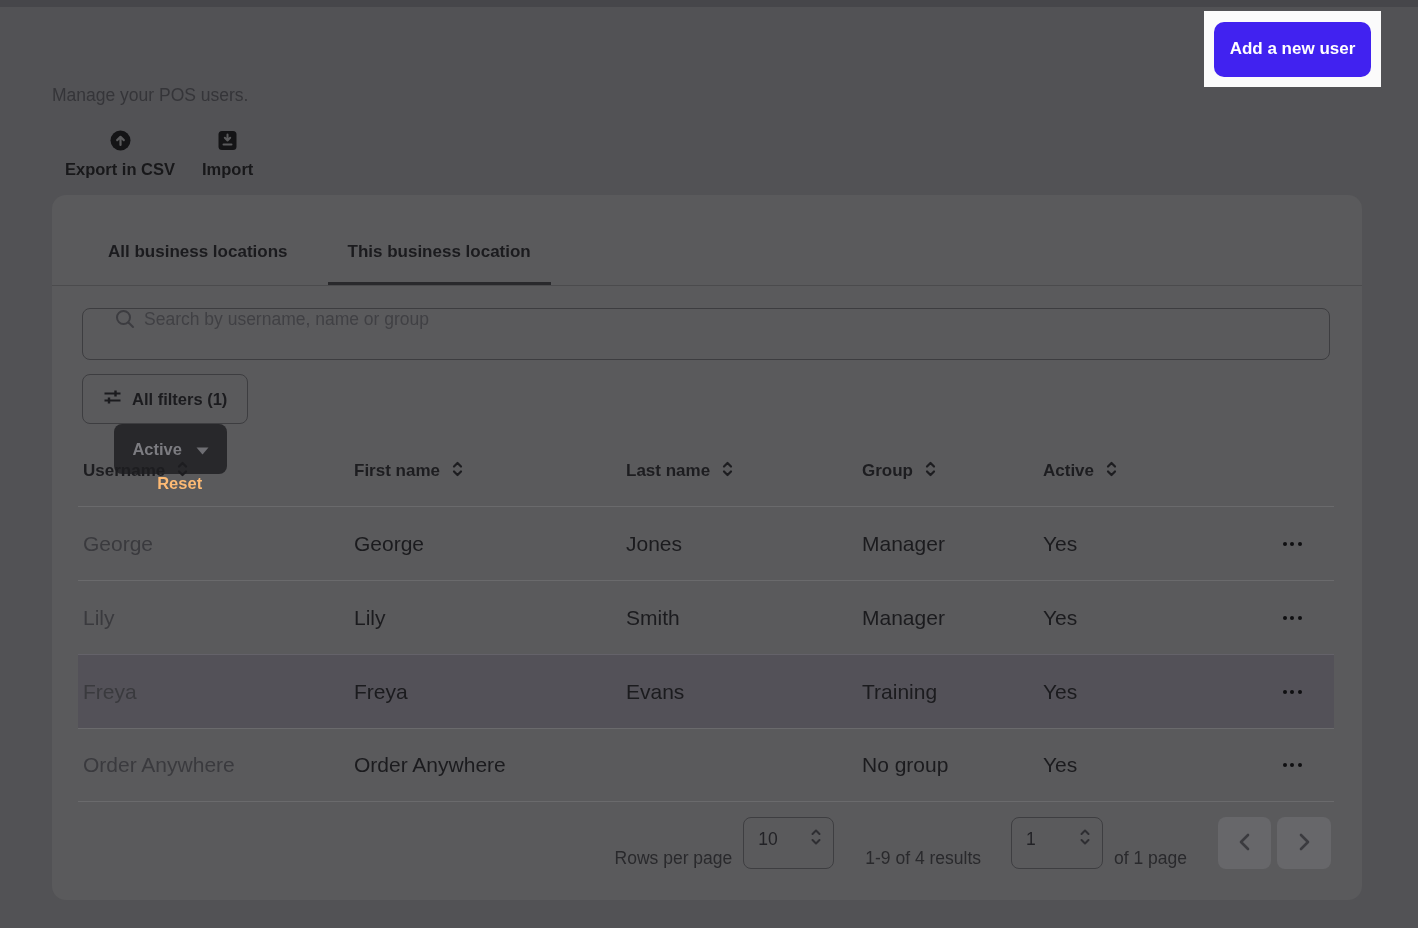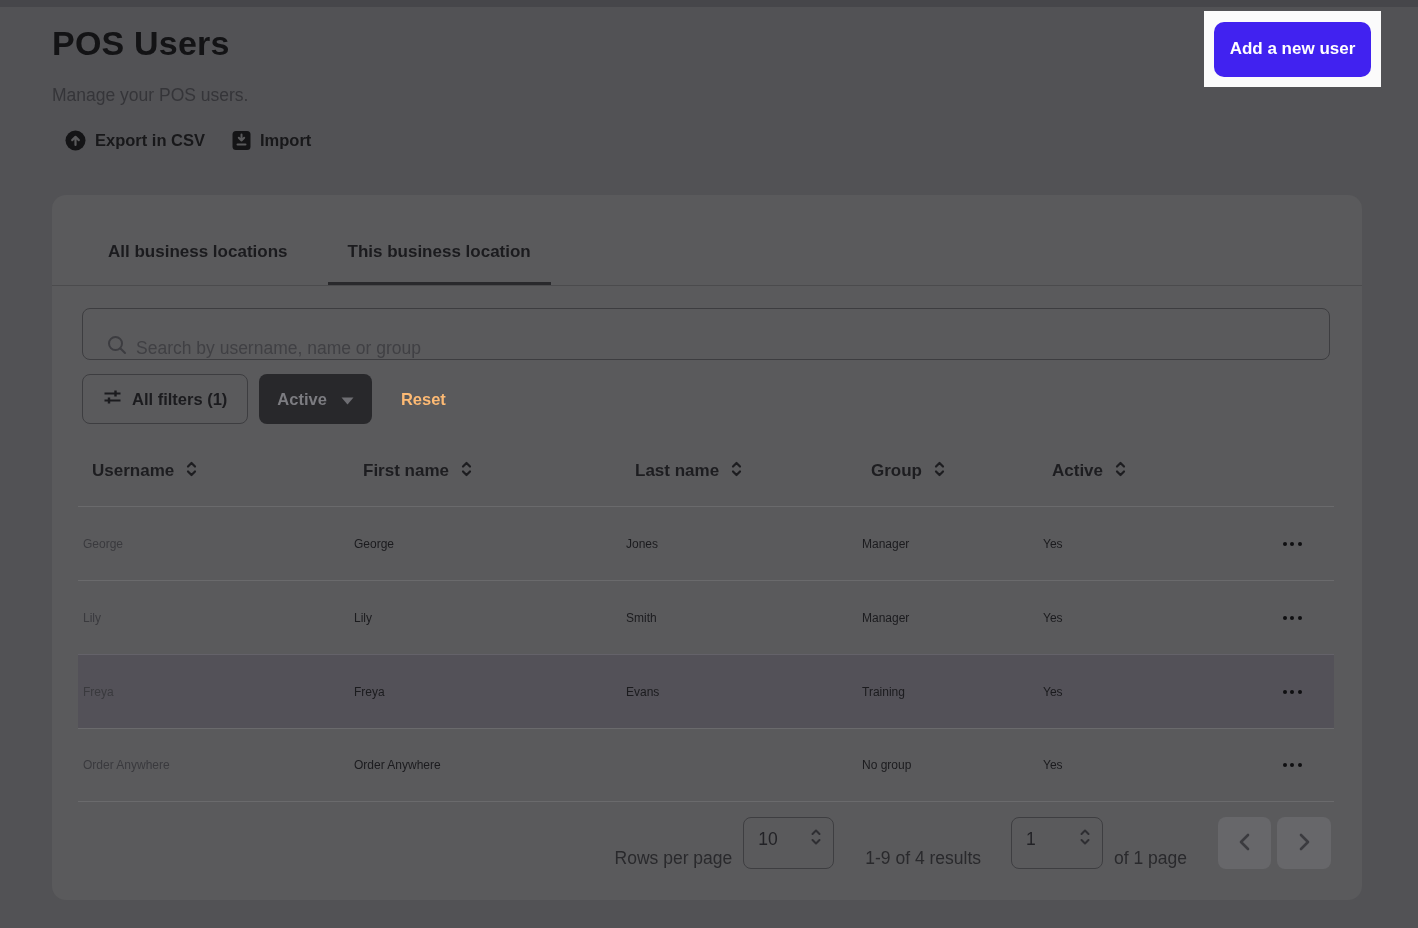--- a/index.html
+++ b/index.html
@@ -6,21 +6,21 @@
   html,body { width:1418px; height:928px; }
   body { font-family:"Liberation Sans","DejaVu Sans",sans-serif; background:#525255; overflow:hidden; }
   .screen { position:relative; width:1418px; height:928px; background:#525255; }
   .top-strip { position:absolute; left:0; top:0; width:100%; height:7px; background:#46464a; }
 
   
   .page-title { position:absolute; left:52px; top:24px; font-size:34px; font-weight:600; color:#131315; letter-spacing:0.2px; }
   .page-subtitle { position:absolute; left:52px; top:85px; font-size:17.5px; color:#353539; }
   .toolbar { position:absolute; left:65px; top:130px; display:flex; align-items:center; }
   .text-btn { display:flex; align-items:center; gap:9px; background:none; border:none; cursor:pointer;
-              font-family:inherit; font-size:16.5px; font-weight:bold; color:#18181a; }
+              font-family:inherit; font-size:16.5px; font-weight:bold; color:#18181a;flex-direction:column; }
   .text-btn + .text-btn { margin-left:27px; }
   .text-btn svg { display:block; }
 
   
   .spotlight { position:absolute; left:1196px; top:11px; width:177px; height:76px; background:#fbfbfb;
                display:flex; align-items:center; justify-content:center; z-index:20;margin-left:8px; }
   .add-user-btn { width:157px; height:55px; border:none; border-radius:10px; background:#4122f0; color:#ffffff;
                   font-family:inherit; font-size:17px; font-weight:bold; cursor:pointer; }
 
   
@@ -28,46 +28,46 @@
 
   
   .tabs { position:absolute; left:0; top:0; width:100%; height:91px; display:flex; align-items:flex-end;
           padding-left:36px; border-bottom:1px solid rgba(0,0,0,0.16); }
   .tab { height:67px; display:flex; align-items:center; padding:0 20px; margin-right:20px;
          font-size:17px; font-weight:bold; color:#1b1b1e; cursor:pointer; }
   .tab.active { box-shadow:inset 0 -3px 0 #29292c; }
 
   
   .search { position:absolute; left:30px; top:113px; width:1248px; height:52px; border:1.5px solid #3d3d40;
-            border-radius:8px; display:flex; align-items:flex-end; padding:0 24px; gap:9px; }
+            border-radius:8px; display:flex; align-items:flex-start; padding:0 32px; gap:9px; }
   .search input { flex:1; border:none; background:transparent; outline:none; font-family:inherit;
                   font-size:17.5px; color:#2a2a2e; }
   .search input::placeholder { color:#404044; opacity:1; }
 
   
-  .filters { position:absolute; left:30px; top:179px; display:flex; align-items:center; }
+  .filters { position:absolute; left:30px; top:179px; display:flex; align-items:center;flex-direction:column; }
   .filters-btn { height:50px; display:flex; align-items:center; gap:10px; padding:0 20px; background:transparent;
                  border:1.5px solid #3d3d40; border-radius:8px; font-family:inherit; font-size:16.5px;
                  font-weight:bold; color:#1b1b1e; cursor:pointer; }
   .active-btn { height:50px; display:flex; align-items:center; gap:14px; padding:0 18px; margin-left:11px;
                 background:#28282b; border:none; border-radius:8px; font-family:inherit; font-size:16.5px;
                 font-weight:bold; color:#7c7c81; cursor:pointer; }
   .reset-btn { margin-left:29px; background:none; border:none; font-family:inherit; font-size:16.5px;
                font-weight:bold; color:#fdba74; cursor:pointer; }
 
   
   .thead, .tr { display:grid; grid-template-columns:276px 272px 236px 181px 162px 1fr; align-items:center; }
   .thead { position:absolute; left:26px; top:250px; width:1256px; height:52px; }
-  .th { display:flex; align-items:center; gap:11px; font-size:17px; font-weight:bold; color:#1d1d20; cursor:pointer;margin-left:9px; }
+  .th { display:flex; align-items:center; gap:11px; font-size:17px; font-weight:bold; color:#1d1d20; cursor:pointer; }
   .th:first-child { padding-left:5px; }
   .tbody { position:absolute; left:26px; top:311px; width:1256px; }
   .tr { height:74px; border-top:1px solid rgba(255,255,255,0.10); }
   .tr:last-child { border-bottom:1px solid rgba(255,255,255,0.10); }
   .tr.hl { background:#535158; }
-  .td { font-size:12px; color:#1b1b1e; white-space:nowrap; overflow:hidden; }
+  .td { font-size:21px; color:#1b1b1e; white-space:nowrap; overflow:hidden; }
   .td:first-child { padding-left:5px; }
   .td.user { color:#3a3a3e; }
   .td.actions { display:flex; justify-content:flex-end; padding-right:22px; }
   .dots { display:flex; align-items:center; justify-content:center; gap:3.5px; width:40px; height:40px;
           background:none; border:none; cursor:pointer; }
   .dots i { width:4px; height:4px; border-radius:50%; background:#0f0f11; }
 
   
   .pagination { position:absolute; right:31px; top:622px; height:52px; display:flex; align-items:flex-end;
                 font-size:17.5px; color:#29292c; }
@@ -81,21 +81,20 @@
             justify-content:center; cursor:pointer; }
   .pg-prev { width:53px; margin-left:31px; }
   .pg-next { width:54px; margin-left:6px; }
 </style>
 </head>
 <body>
 
 <div class="screen">
   <div class="top-strip"></div>
 
-  <h1 class="page-title">POS Users</h1>
   <p class="page-subtitle">Manage your POS users.</p>
 
   <div class="toolbar">
     <button class="text-btn">
       <span>
         <svg width="21" height="21" viewBox="0 0 21 21">
             <circle cx="10.5" cy="10.5" r="10" fill="#141416"></circle>
             <path d="M10.5 15V6.8 M10.5 6.8 L7.2 10.1 M10.5 6.8 L13.8 10.1" stroke="#5a5a5c" stroke-width="2.2" fill="none" stroke-linecap="round" stroke-linejoin="round"></path>
           </svg>
       </span>

